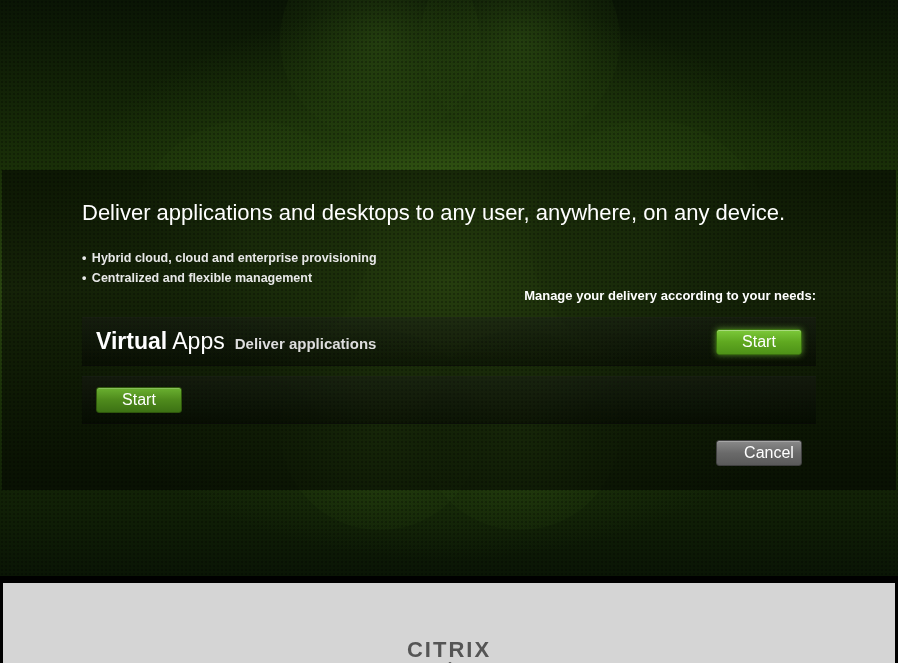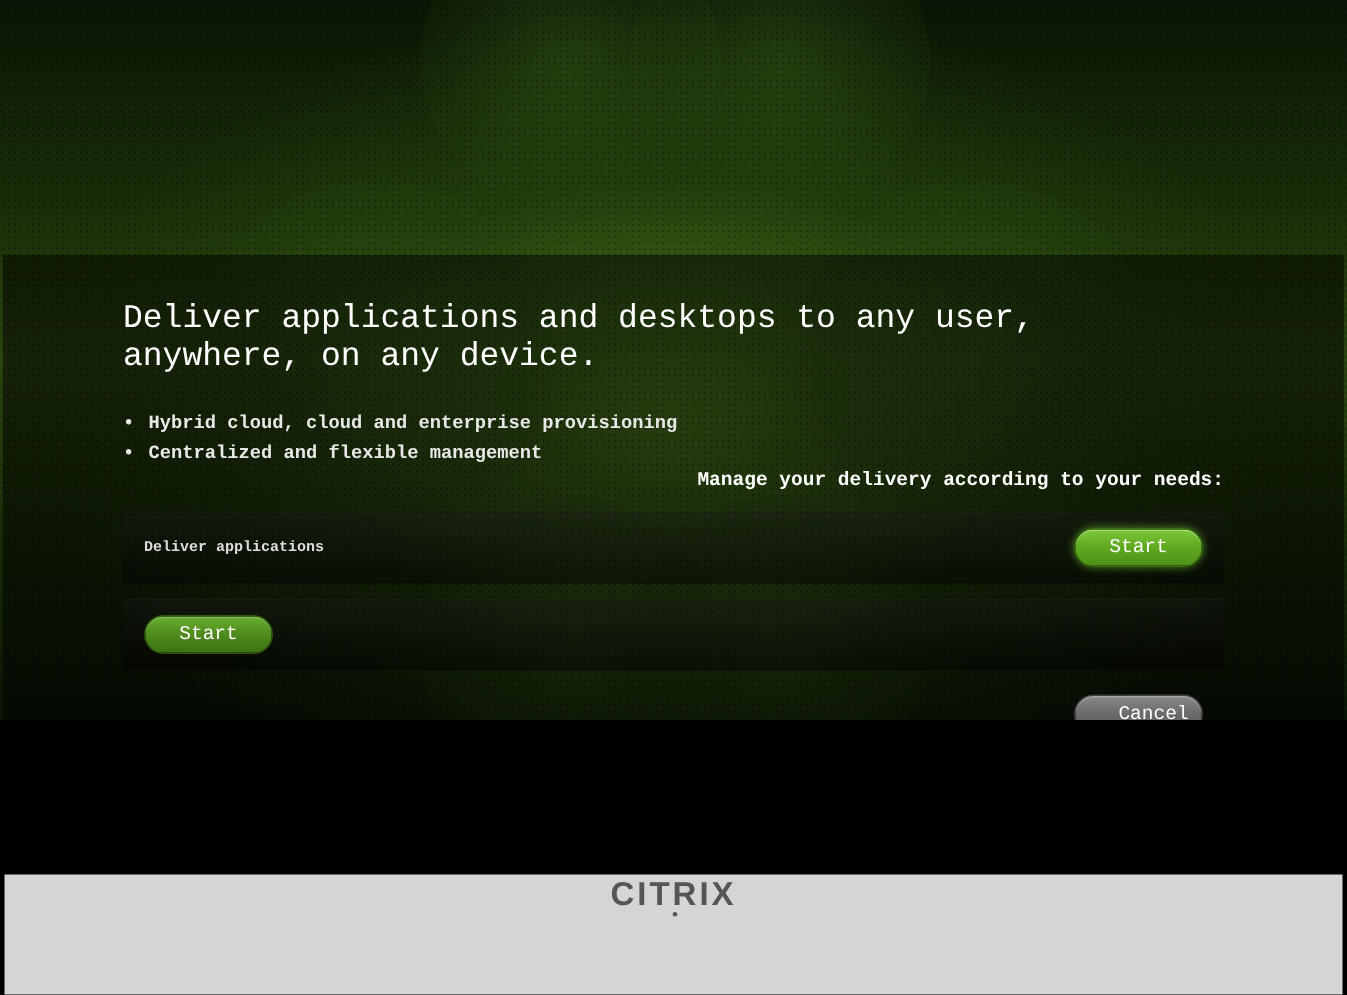--- a/index.html
+++ b/index.html
@@ -12,27 +12,26 @@
       width: 898px;
       height: 663px;
       font-family: "Segoe UI", Arial, sans-serif;
       background: #000;
       overflow: hidden;
       position: relative;
     }
     
     .main-area {
       width: 100%;
-      height: 480px;
+      height: 576px;
       background: 
         radial-gradient(ellipse 600px 400px at center 280px, rgba(80, 130, 30, 0.9) 0%, rgba(40, 70, 15, 0.6) 40%, rgba(10, 20, 5, 0) 70%),
         linear-gradient(to bottom, #0a1505 0%, #1a3008 30%, #2a4510 50%, #1a3008 70%, #0a1505 100%);
       position: relative;
       overflow: hidden;
-      font-family: Liberation Mono, monospace;
     }
     
     .dot-overlay {
       position: absolute;
       inset: 0;
       background-image: radial-gradient(rgba(0,0,0,0.25) 1px, transparent 1px);
       background-size: 4px 4px;
       pointer-events: none;
     }
     
@@ -109,29 +108,29 @@
       color: #fff;
       font-size: 23px;
       font-weight: 300;
     }
     .option-title b {
       font-weight: 700;
     }
     
     .option-desc {
       color: #ddd;
-      font-size: 10px;
+      font-size: 15px;
       font-weight: 600;
     }
     
     .btn {
       width: 86px;
       height: 26px;
-      border-radius: 13px;
-      font-size: 13px;
+      border-radius: 3px;
+      font-size: 16px;
       color: #fff;
       cursor: pointer;
       text-align: center;
       line-height: 24px;
       font-family: inherit;
     }
     
     .btn-start-bright {
       background: linear-gradient(to bottom, #7dc93a 0%, #5fa820 50%, #4e9218 100%);
       border: 1px solid #3a6e10;
@@ -158,21 +157,21 @@
     }
     
     .footer {
       position: absolute;
       bottom: 0;
       left: 3px;
       right: 3px;
       height: 80px;
       background: #d5d5d5;
       display: flex;
-      align-items: flex-start;
+      align-items: flex-end;
       justify-content: center;
     }
     
     .citrix-logo {
       font-family: Arial, sans-serif;
       font-size: 22px;
       font-weight: 900;
       letter-spacing: 2px;
       color: #555;
       position: relative;
@@ -205,20 +204,24 @@
 
     <ul class="bullets">
       <li>Hybrid cloud, cloud and enterprise provisioning</li>
       <li>Centralized and flexible management</li>
     </ul>
 
     <div class="manage-label">Manage your delivery according to your needs:</div>
 
     <div class="option-row">
       <div class="option-left">
+        <span class="option-title">
+          <b>Virtual</b>
+          <span>Apps</span>
+        </span>
         <span class="option-desc">Deliver applications</span>
       </div>
       <button class="btn btn-start-bright">Start</button>
     </div>
 
     <div class="option-row">
       <button class="btn btn-start-dim">Start</button>
     </div>
 
     <div class="cancel-row">

